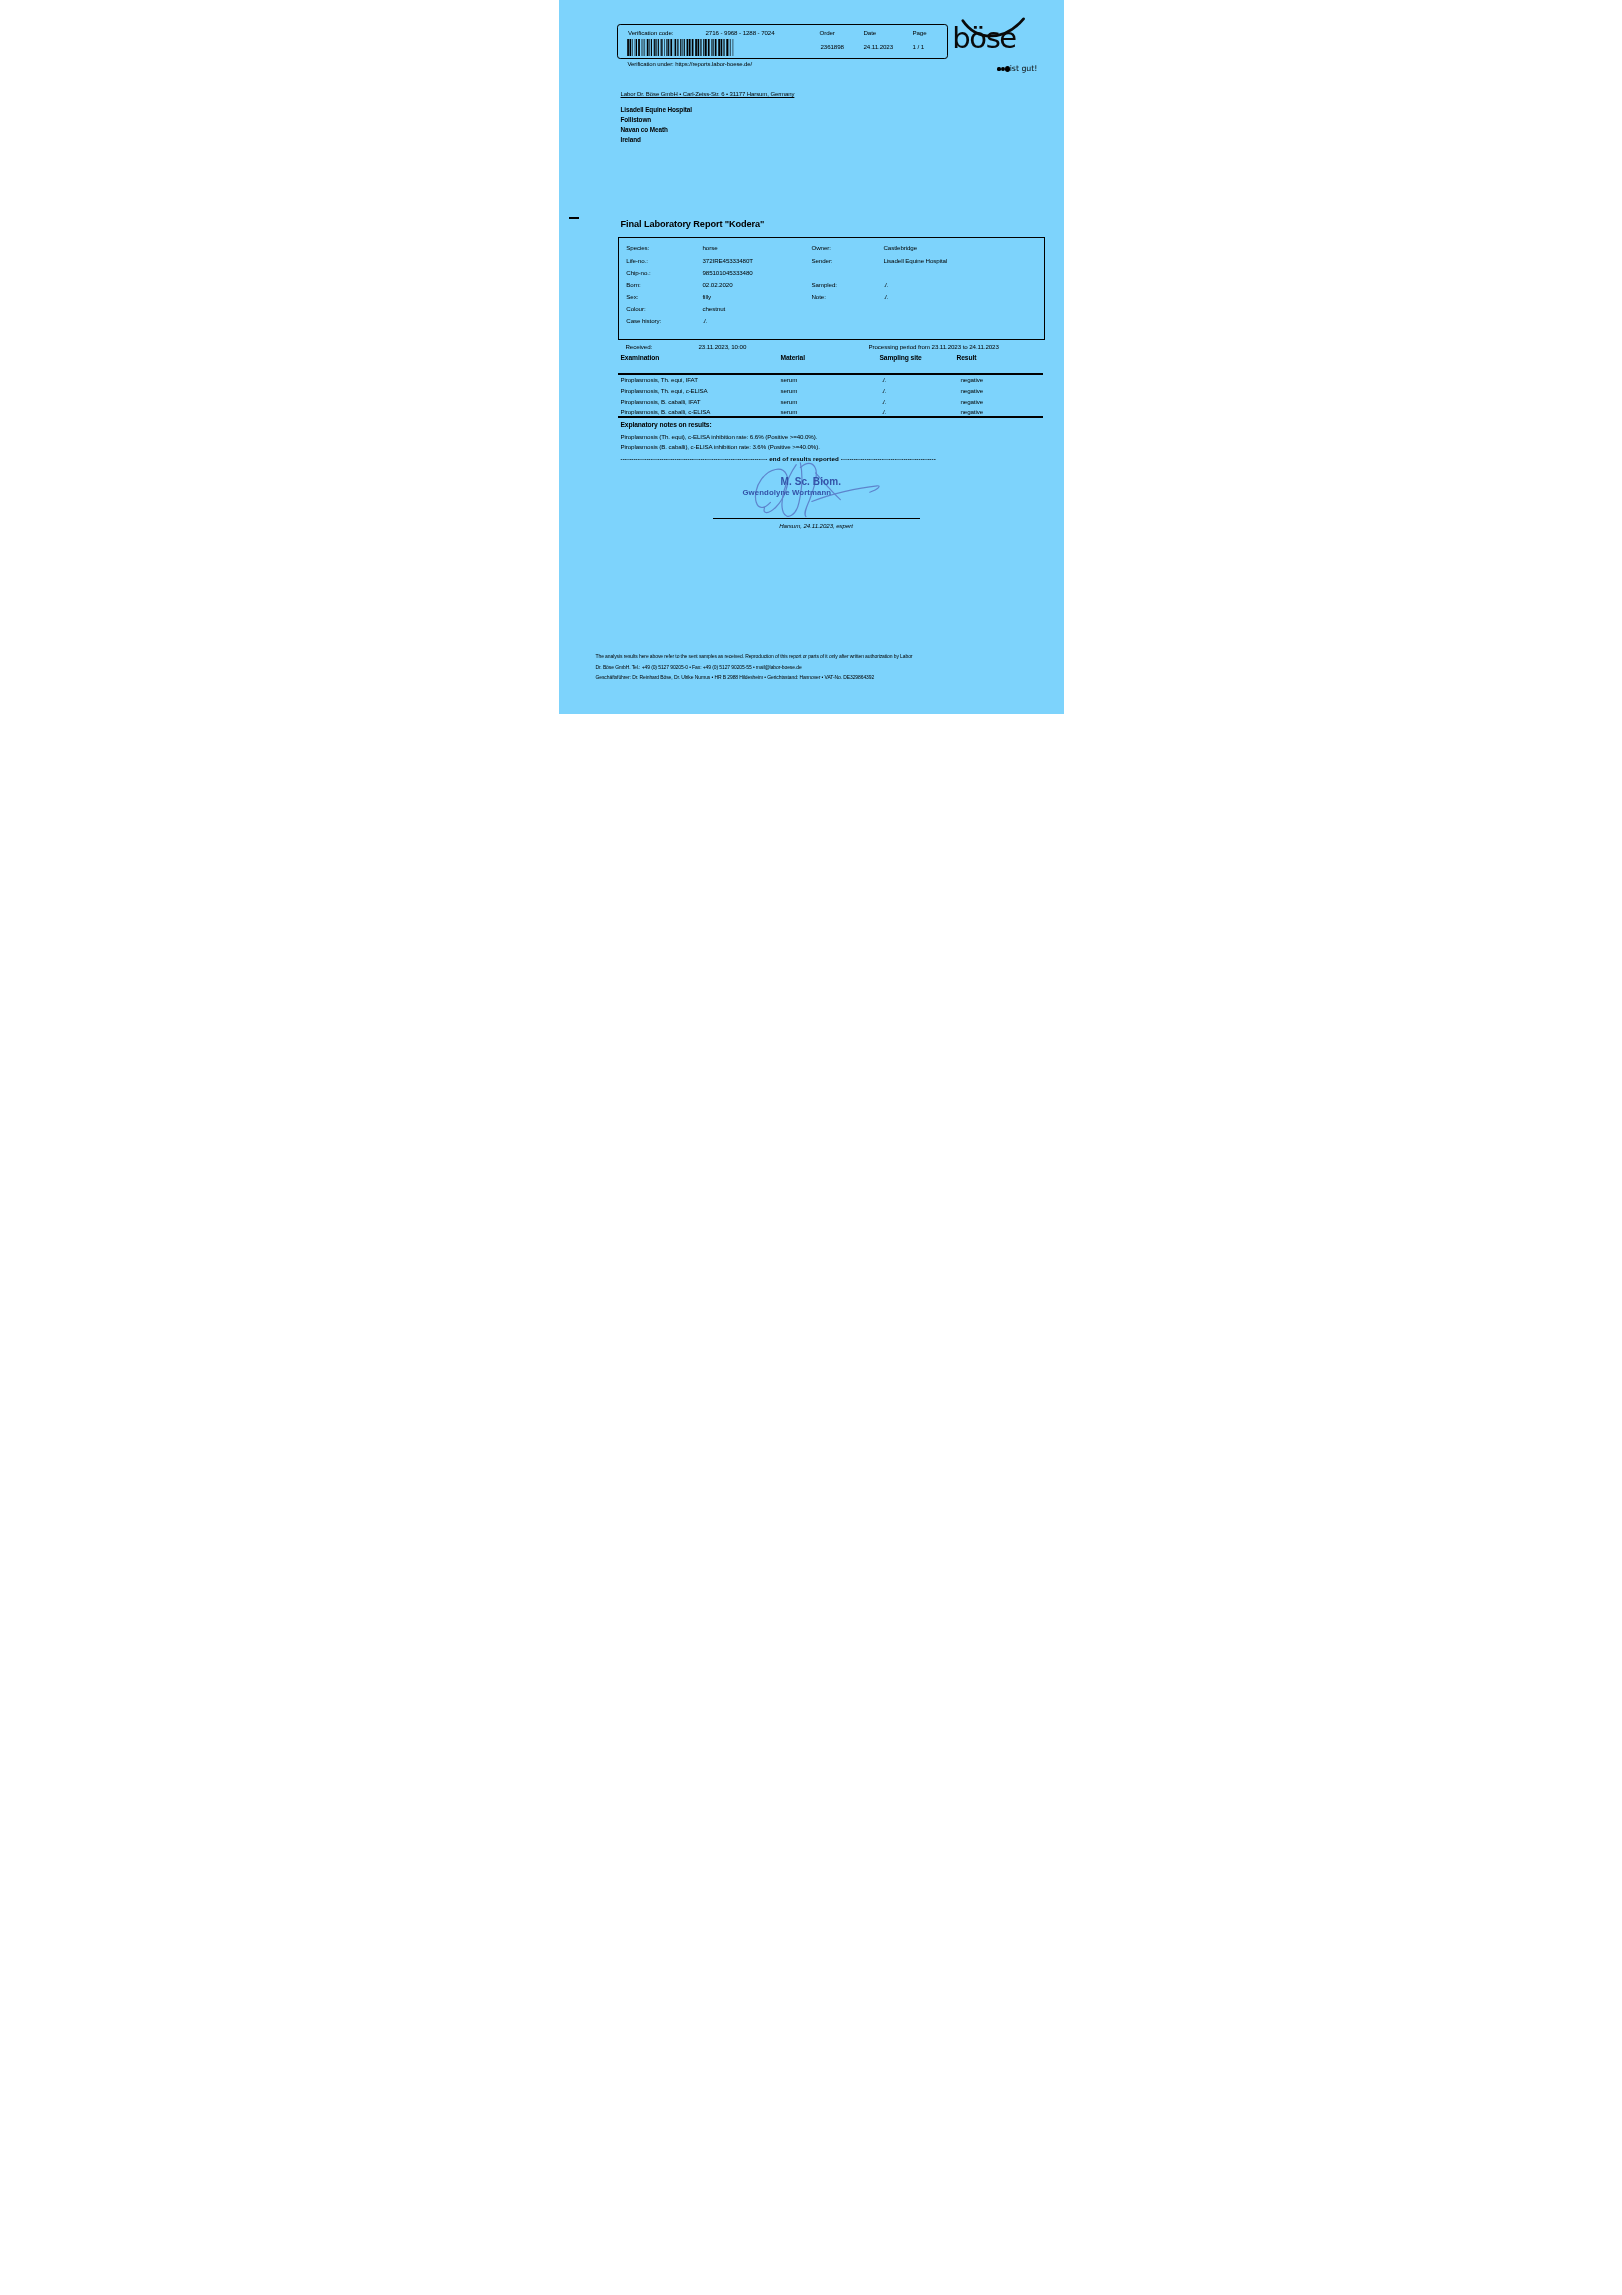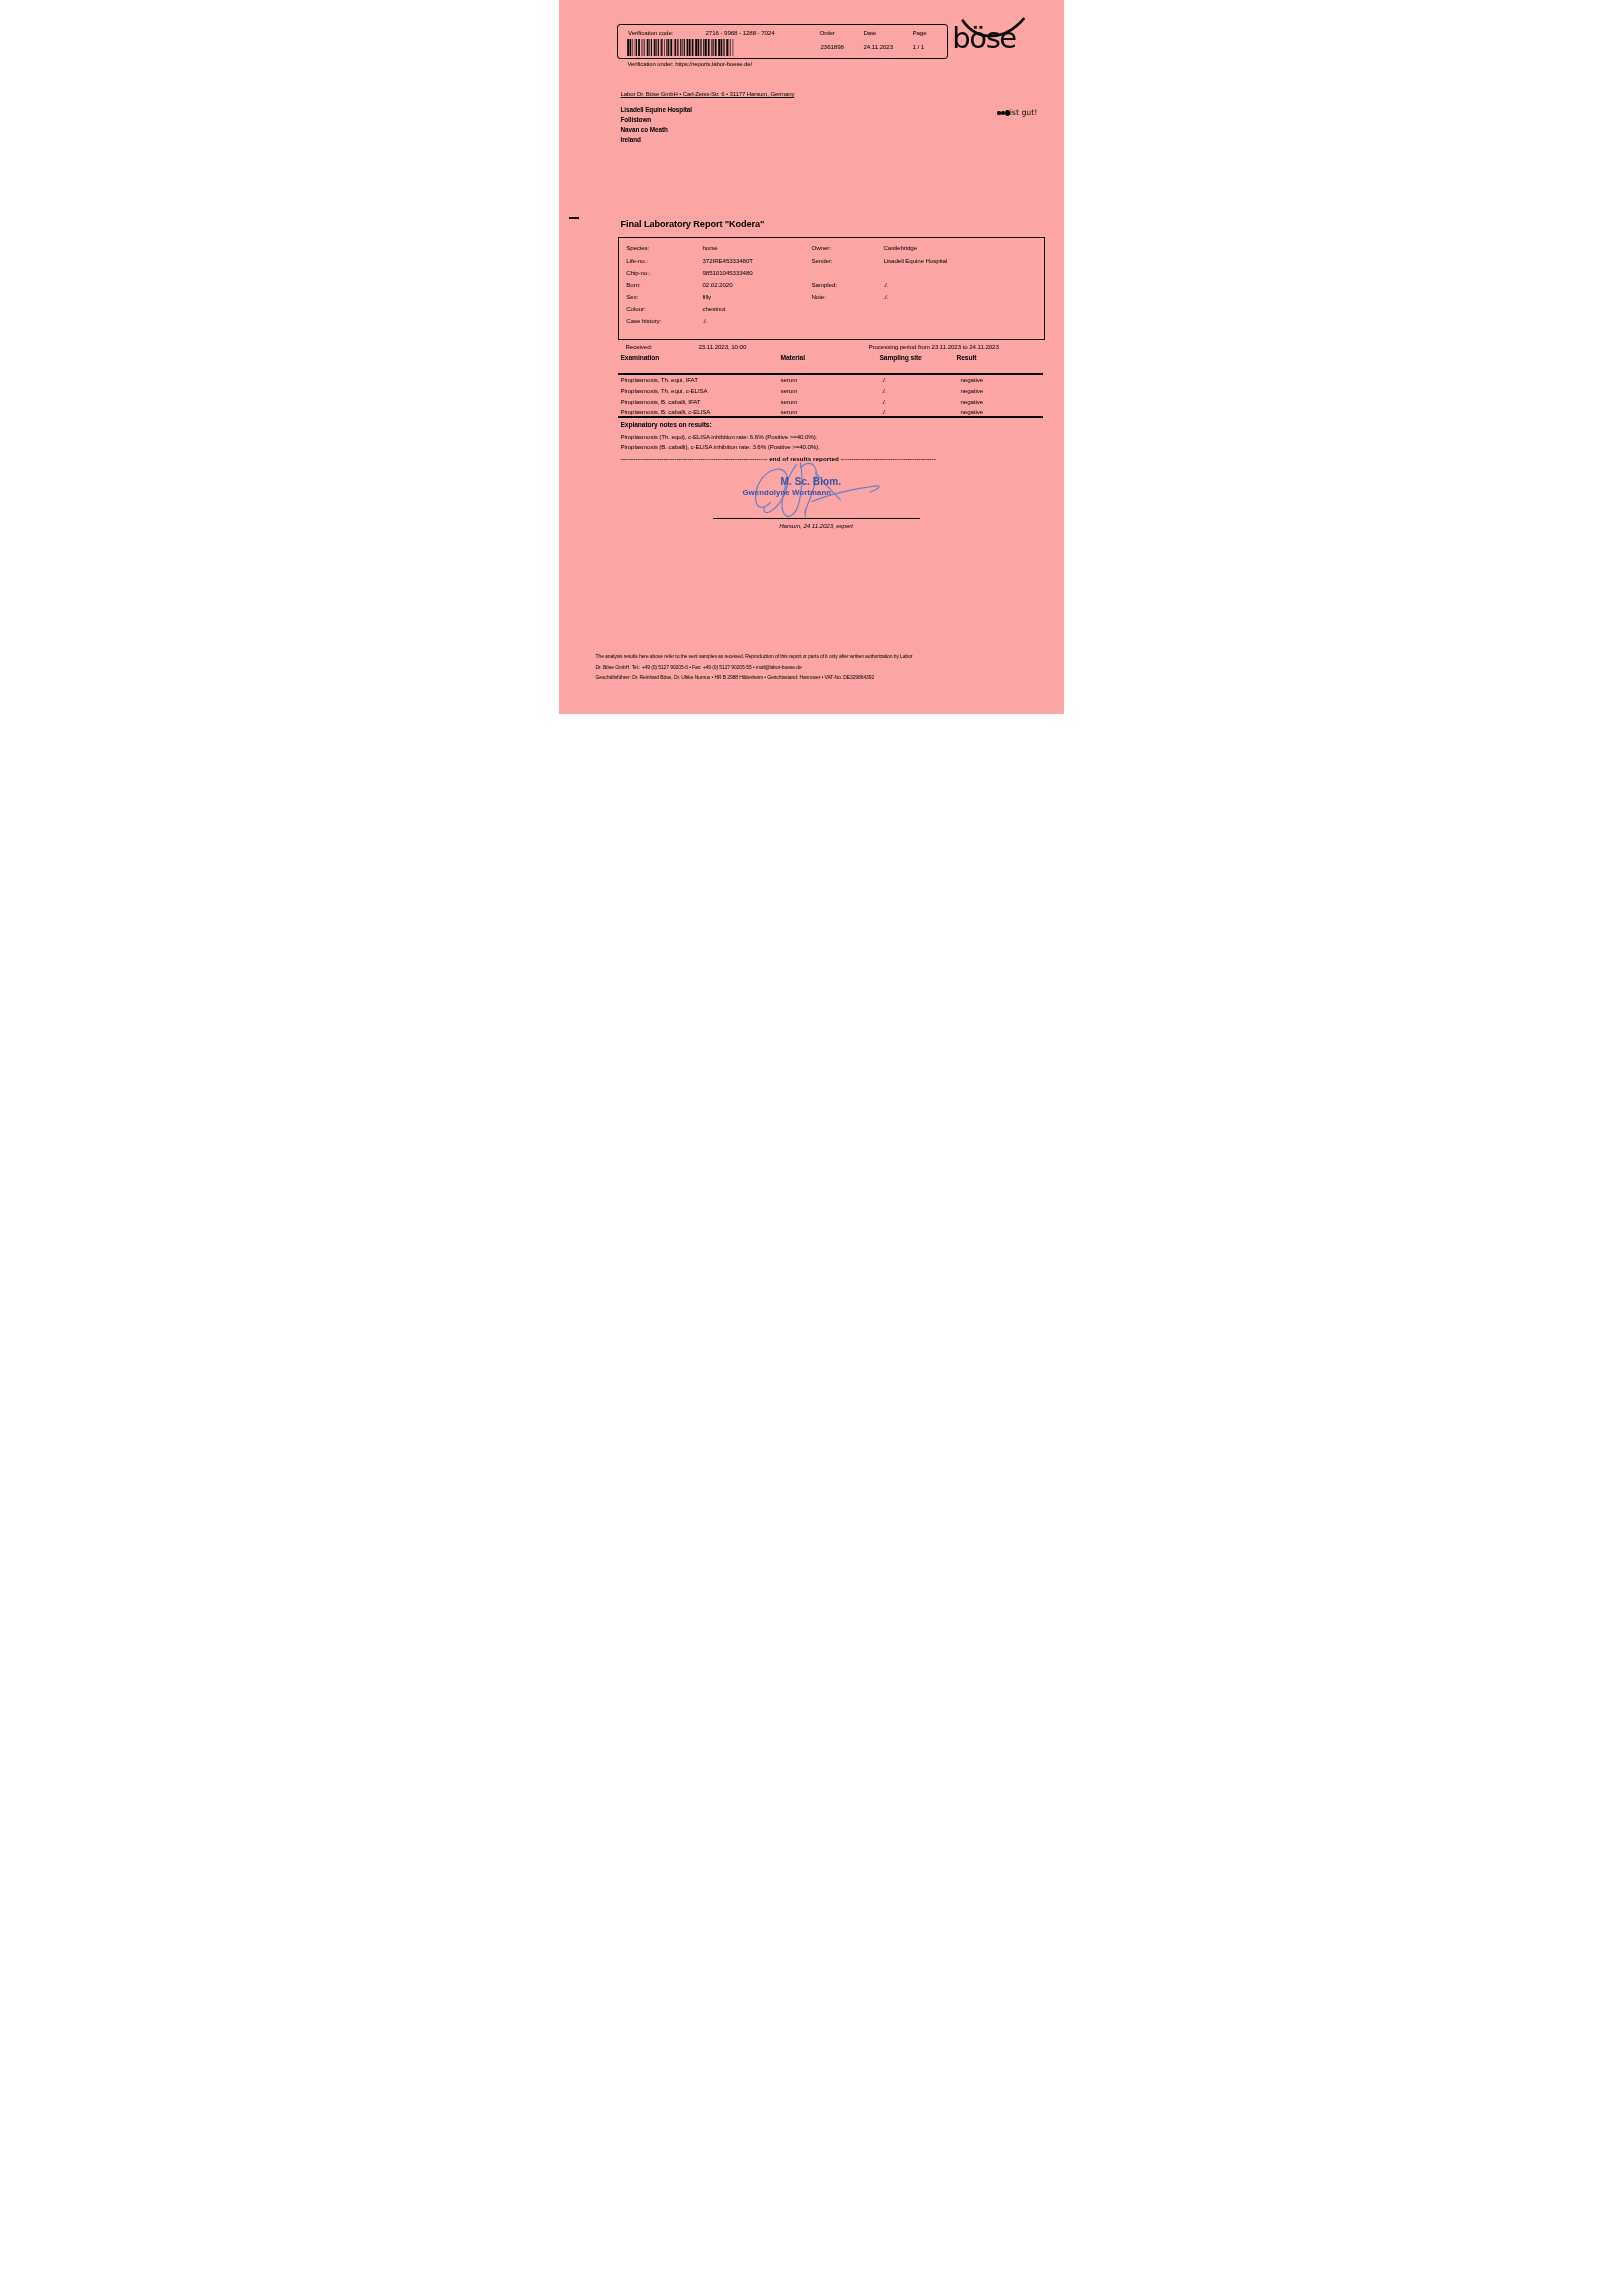--- a/index.html
+++ b/index.html
@@ -1,21 +1,21 @@
 <!DOCTYPE html>
 <html style="font-size:7.3px"><head>
 <meta charset="utf-8">
 <style>
   html,body{margin:0;padding:0;background:#ffffff;}
   .page{
     position:relative;
     width:505px;
     height:714px;
     margin:0 auto;
-    background:#fca5a5;
+    background:#7dd3fc;
     color:#000;
     font-family:"Liberation Sans",sans-serif;
     letter-spacing:-0.1px;
     overflow:hidden;
   }
   .abs{position:absolute;}
   .b{font-weight:bold;}
   .t11{font-size:5px;}
   .t13{font-size:6px;}
   .t135{font-size:6.2px;}
@@ -106,21 +106,21 @@
     <span class="abs t135" style="left:295px;top:18.4px;">1 / 1</span>
   </div>
 
   <div class="abs t13" style="left:69px;top:61px;">Verification under: https://reports.labor-boese.de/</div>
 
   <div class="abs" style="left:391px;top:17.4px;width:91px;height:57px;">
     <svg class="abs" style="left:0;top:0;" width="91" height="28.5" viewBox="0 0 198 62">
       <path d="M28,8 C58,52 118,54 160,4" stroke="#0a0a0a" stroke-width="6" fill="none" stroke-linecap="round"></path>
     </svg>
     <div class="abs logo-word" style="left:2.8px;top:6.4px;">böse</div>
-    <div class="abs" style="left:0;top:47px;width:88px;display:flex;align-items:center;justify-content:flex-end;gap:0;margin-top:44px;">
+    <div class="abs" style="left:0;top:47px;width:88px;display:flex;align-items:center;justify-content:flex-end;gap:0;">
       <span class="dot" style="width:3.2px;height:3.7px;"></span>
       <span class="dot" style="width:4.1px;height:4.6px;"></span>
       <span class="dot" style="width:5px;height:5.5px;"></span>
       <span class="tagline">ist gut!</span>
     </div>
   </div>
 
   <div class="abs rule" style="left:10.6px;top:217px;width:10px;height:1.8px;"></div>
 
   <div class="abs t13 underline" style="left:62px;top:91px;">Labor Dr. Böse GmbH • Carl-Zeiss-Str. 6 • 31177 Harsum, Germany</div>

